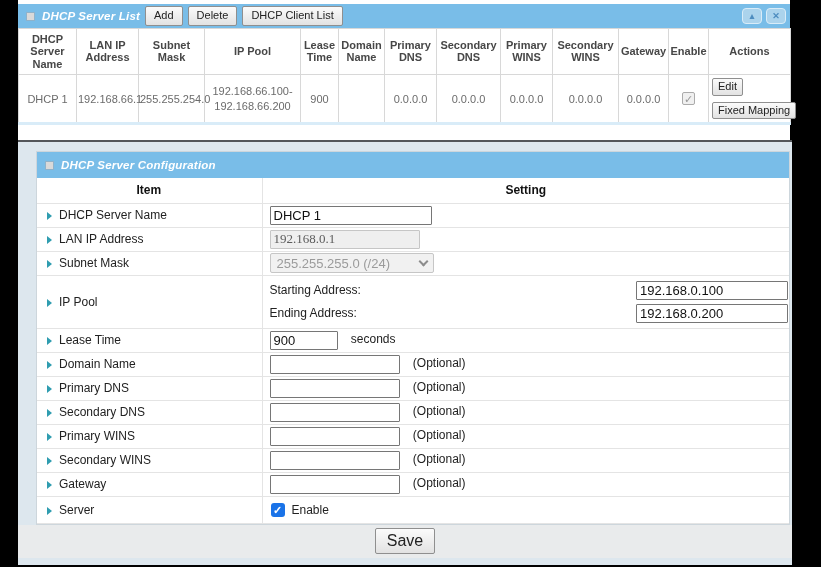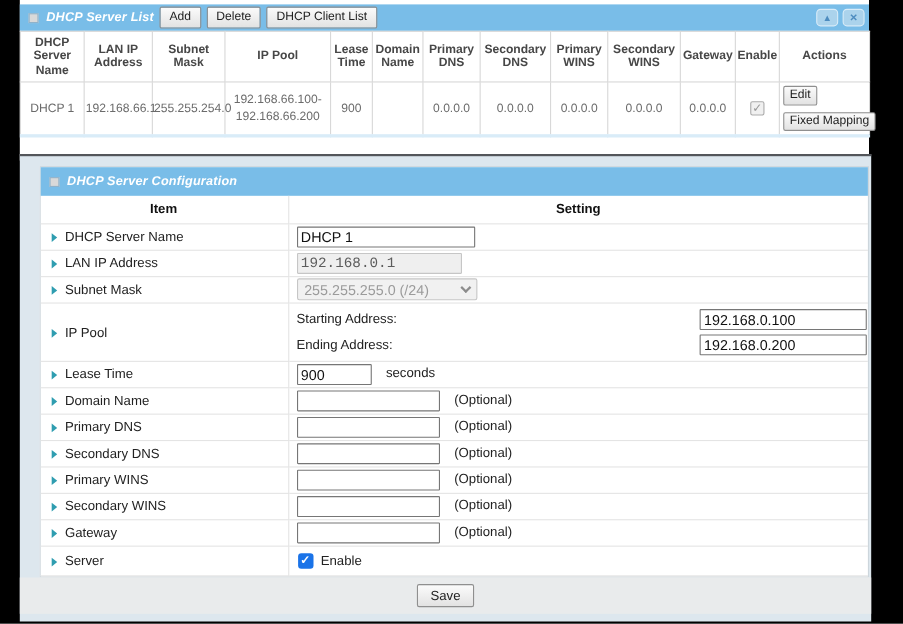--- a/index.html
+++ b/index.html
@@ -93,21 +93,21 @@
     height: 19px; border: 1px solid #767676; border-radius: 1px;
     font-size: 13px; font-family: inherit; padding: 0 3px; color: #111;
     vertical-align: middle; background:#fff;
   }
   .w-name { width: 162px; }
   .w-pool { width: 152px; }
   .w-lease { width: 68px; }
   .w-opt  { width: 130px; }
   .txt-dis {
     height: 19px; width: 150px; border: 1px solid #c6c6c6; border-radius: 1px;
-    background: #efefef; color: #5c5c5c; font-size: 13px; font-family: Liberation Mono, monospace;
+    background: #efefef; color: #5c5c5c; font-size: 13px; font-family: Liberation Serif, serif;
     padding: 0 3px; vertical-align: middle;
   }
   .sel {
     display: inline-flex; align-items: center; justify-content: space-between;
     width: 164px; height: 20px; background: #f1f1f1;
     border: 1px solid #c6c6c6; border-radius: 2px;
     color: #9b9b9b; font-size: 13px; padding: 0 6px; cursor: default;
   }
   .chev {
     width: 7px; height: 7px;
@@ -125,21 +125,21 @@
     margin-right: 7px; vertical-align: -2px; cursor: pointer;
   }
   .cb-blue::after { content: "✓"; }
   .server-cell { display: flex; align-items: center; height: 24px; padding-left: 7px; }
 
   .cfg-footer {
     height: 33px; margin-top: 0;
     background: #e9ebec;
     display: flex; align-items: center; justify-content: center;
   }
-  .save-btn { font-size: 12px; padding: 2px 11px; }
+  .save-btn { font-size: 16px; padding: 2px 11px; }
 </style>
 </head>
 <body>
 
 <div class="list-window">
   <div class="titlebar">
     <span class="t-icon"></span>
     <span class="t-text">DHCP Server List</span>
     <button class="gbtn tb-btn">Add</button>
     <button class="gbtn tb-btn">Delete</button>

